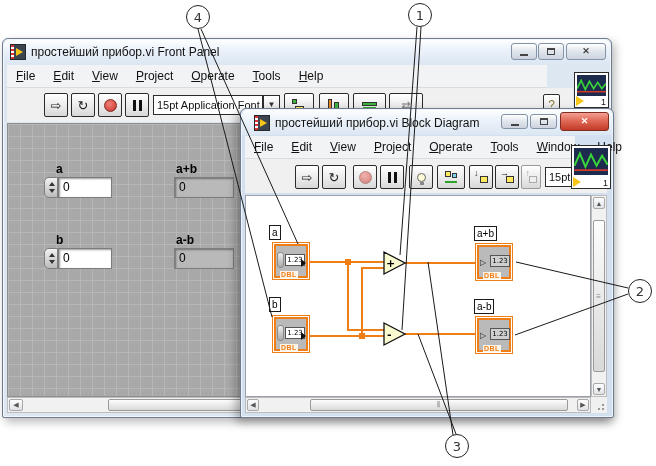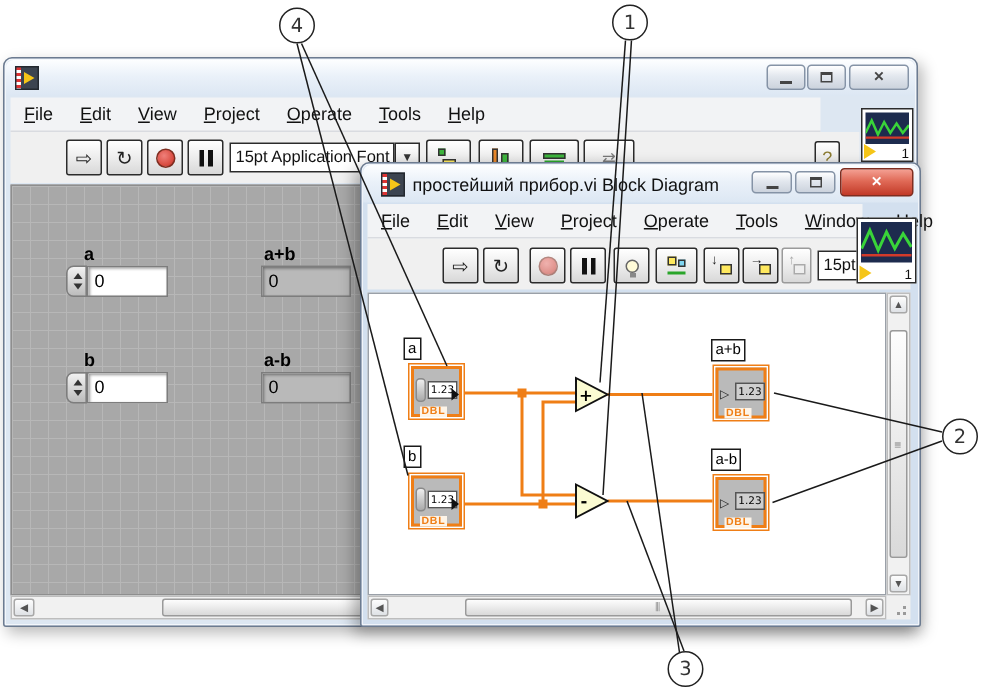--- a/index.html
+++ b/index.html
@@ -119,20 +119,21 @@
 <body>
 
 <div id="canvas">
 
   <div class="window win-fp" style="left:2px;top:38px;width:610px;height:380px;">
     <div class="titlebar" style="left:1px;top:1px;right:1px;height:24px;">
       <div class="vi-icon" style="left:6px;top:4px;">
         <div class="strip"></div>
           <div class="play"></div>
       </div>
+      <div class="title-text" style="left:27px;top:5px;">простейший прибор.vi Front Panel</div>
       <div class="cap-btn" style="left:507px;top:3px;width:26px;height:17px;">
           <span class="glyph-min"></span>
         </div>
       <div class="cap-btn" style="left:534px;top:3px;width:26px;height:17px;">
           <span class="glyph-max"></span>
         </div>
       <div class="cap-btn" style="left:562px;top:3px;width:40px;height:17px;">
           <span class="glyph-x">✕</span>
         </div>
     </div>

